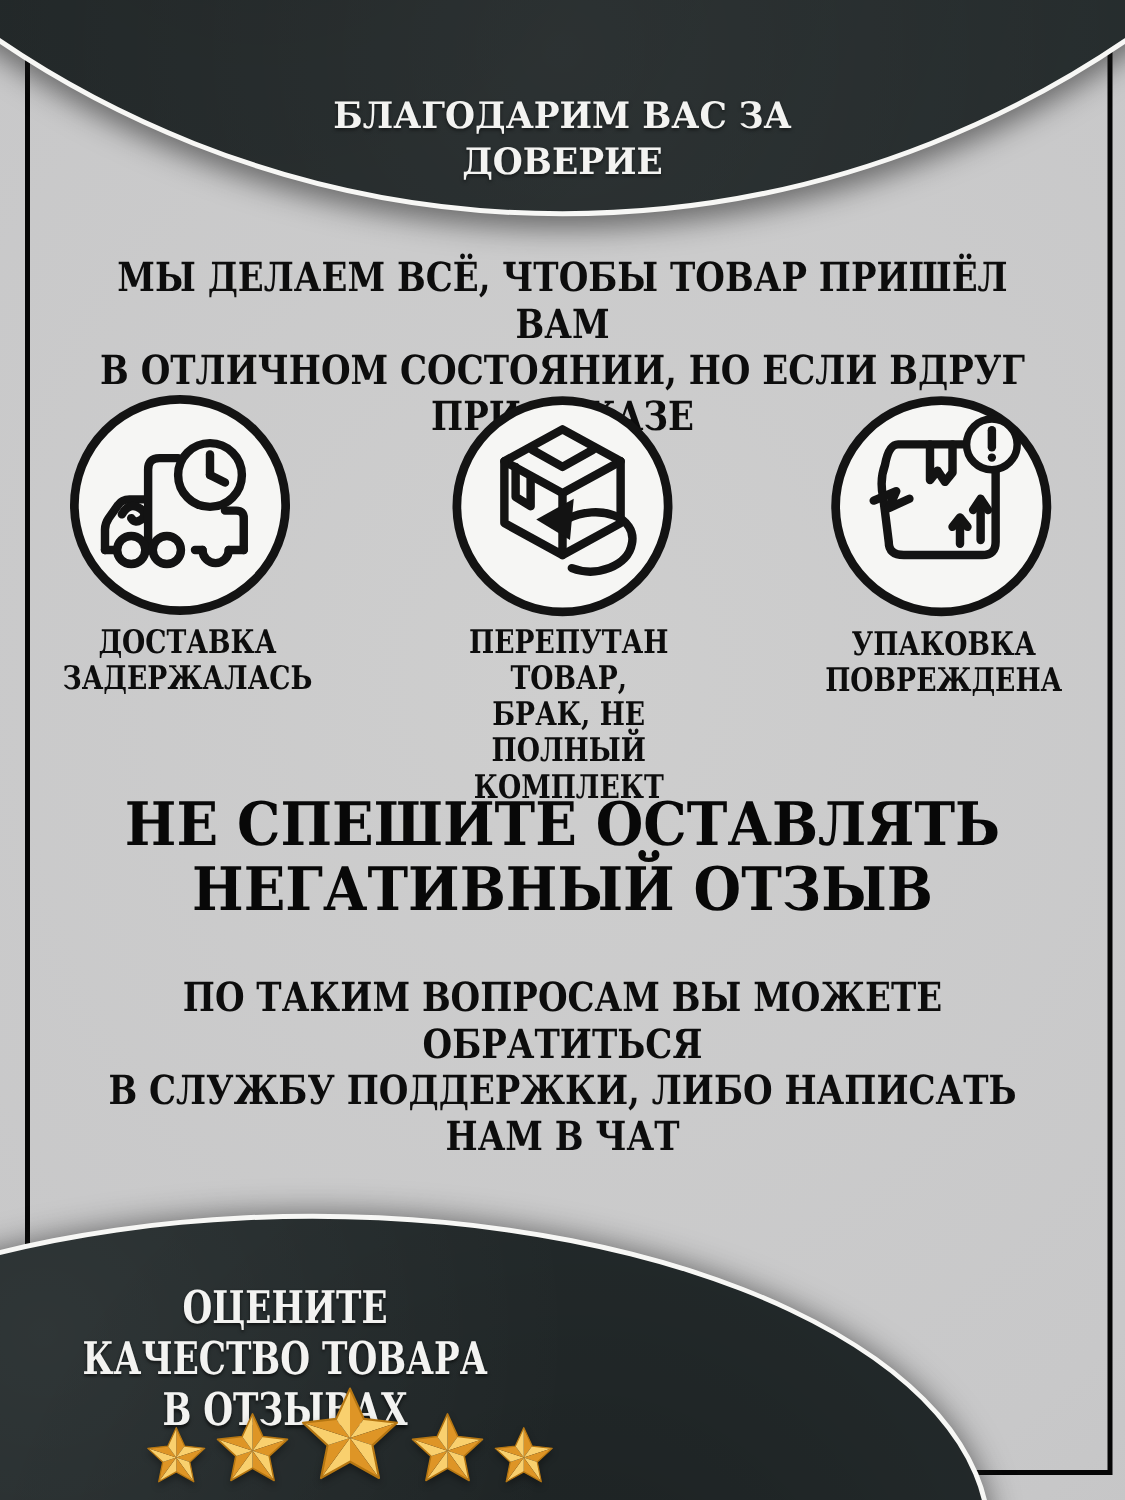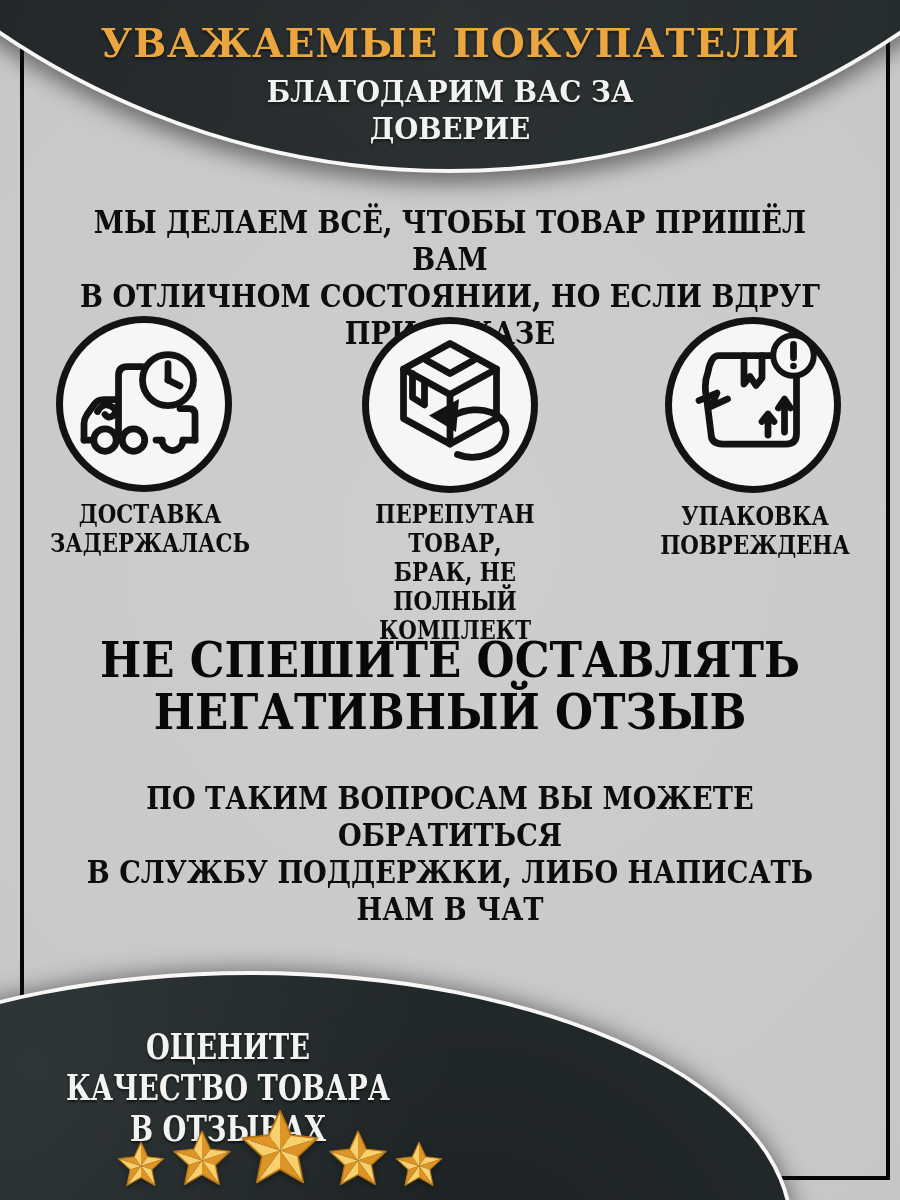--- a/index.html
+++ b/index.html
@@ -106,21 +106,20 @@
   </symbol>
 </svg>
 
 <div class="page">
 
   <div class="frame"></div>
 
   <div class="top-arc"></div>
   <div class="bottom-arc"></div>
 
-  <div class="txt title">УВАЖАЕМЫЕ ПОКУПАТЕЛИ</div>
   <div class="txt subtitle">БЛАГОДАРИМ ВАС ЗА
 ДОВЕРИЕ</div>
 
   <div class="txt intro">МЫ ДЕЛАЕМ ВСЁ, ЧТОБЫ ТОВАР ПРИШЁЛ ВАМ
 В ОТЛИЧНОМ СОСТОЯНИИ, НО ЕСЛИ ВДРУГ
 ПРИ ЗАКАЗЕ</div>
 
   <div class="icon-circle c1">
     <svg width="150" height="150" viewBox="0 0 100 100">
       <path class="ln" d="M10,74 H47"></path>

